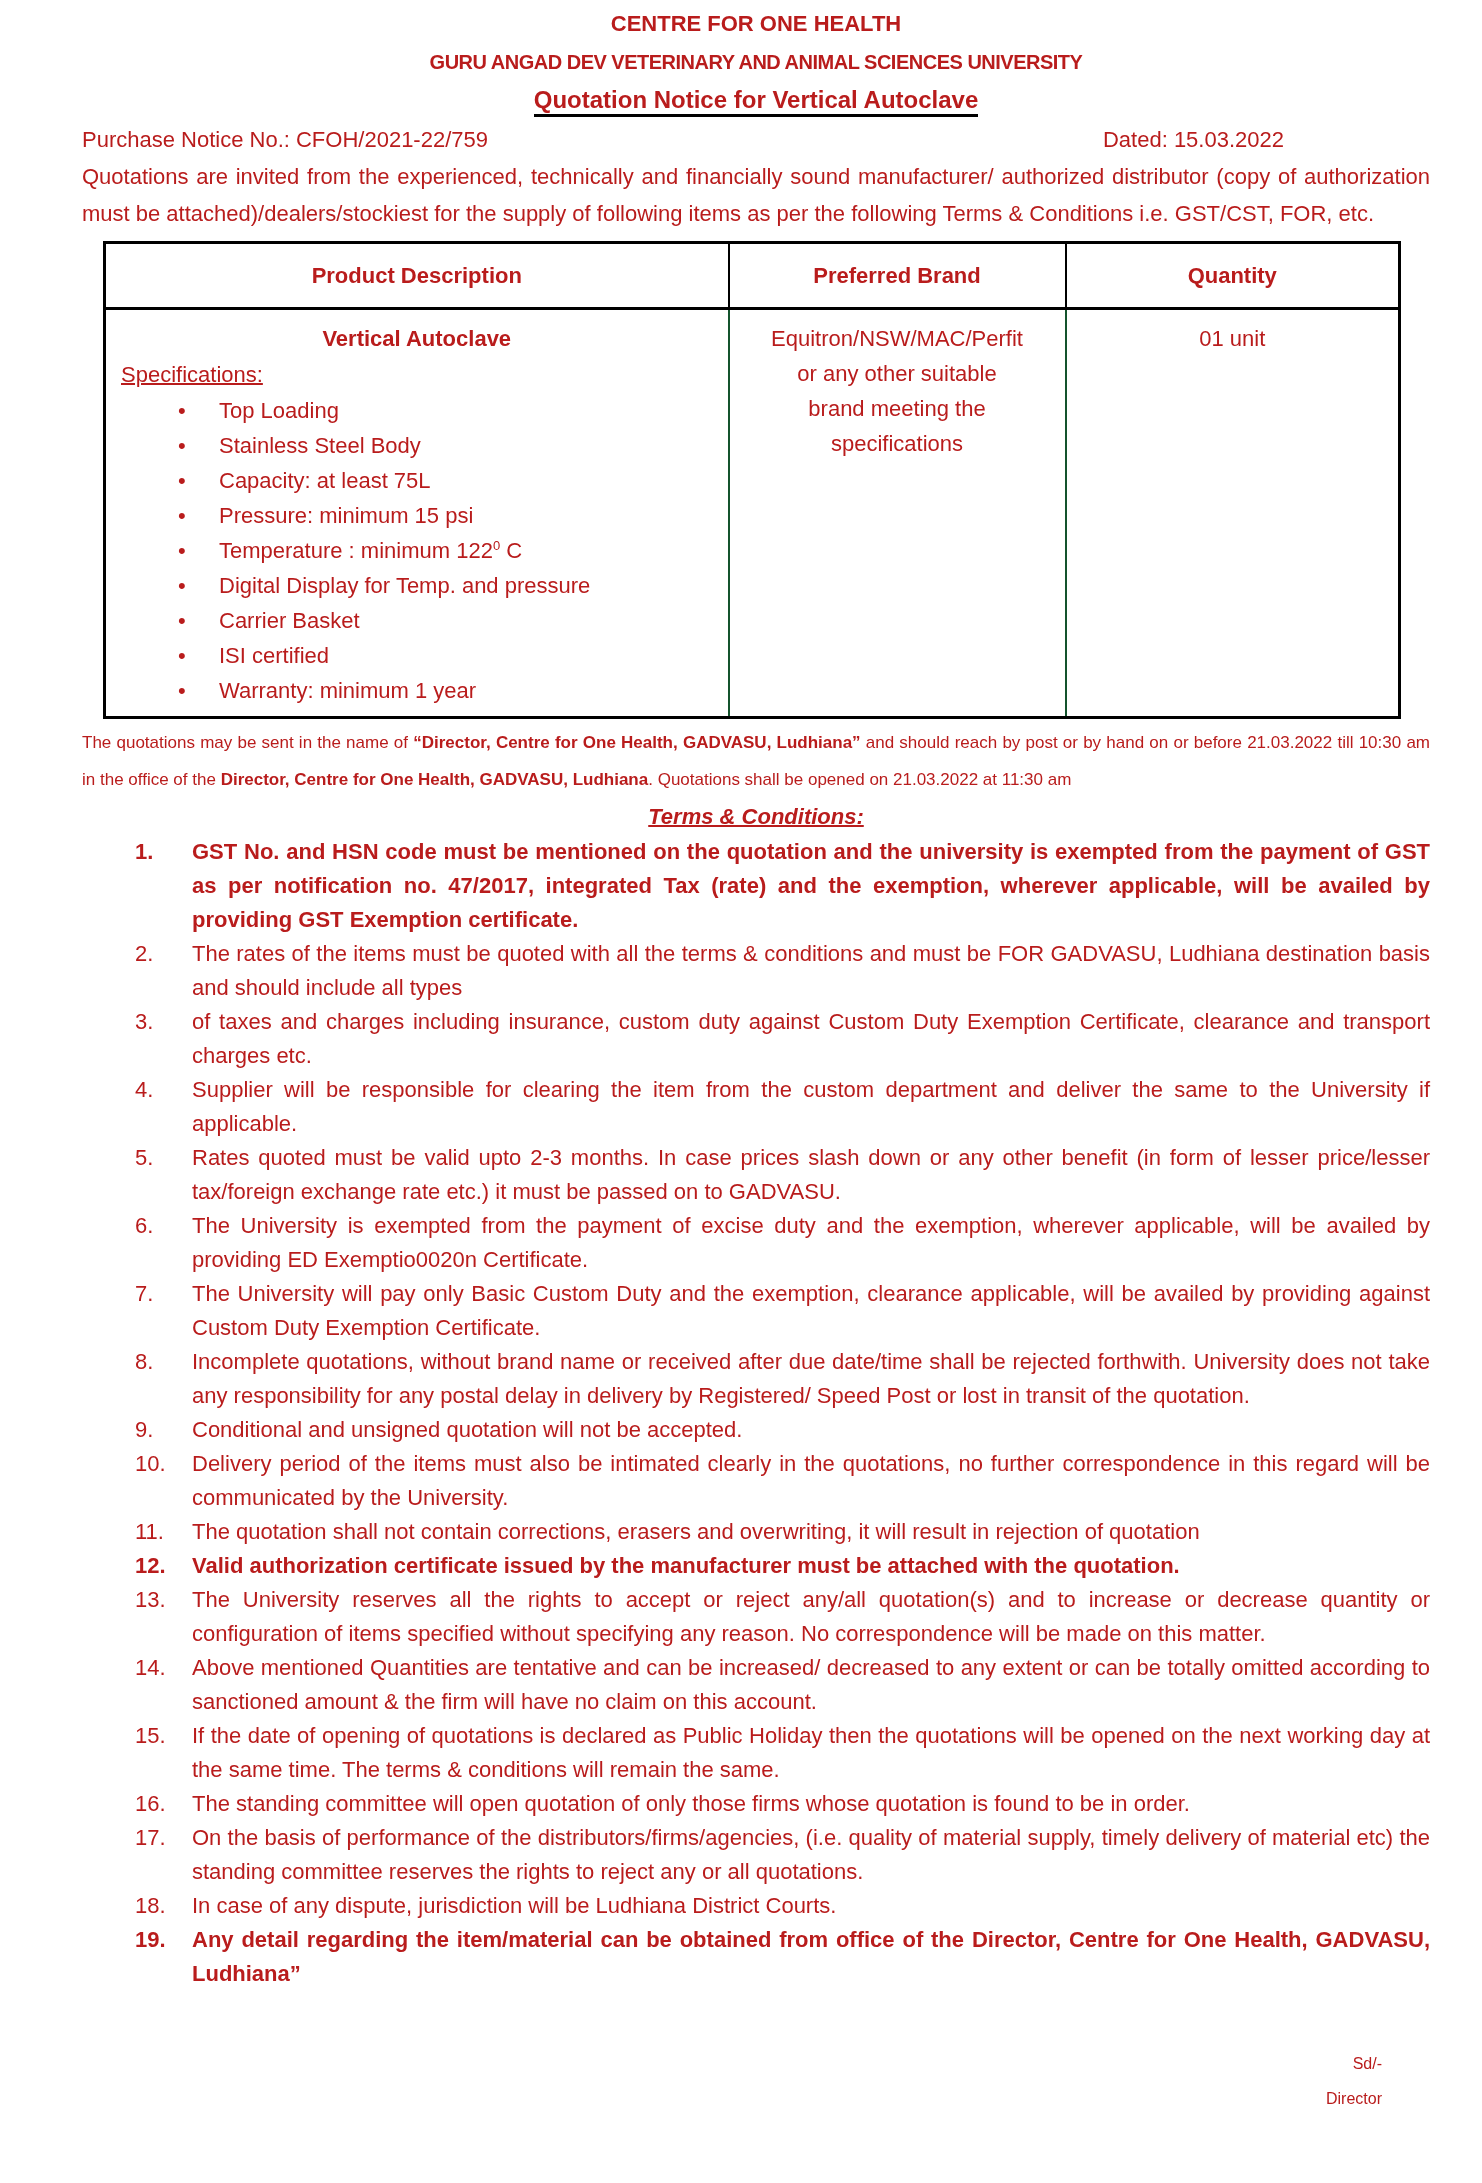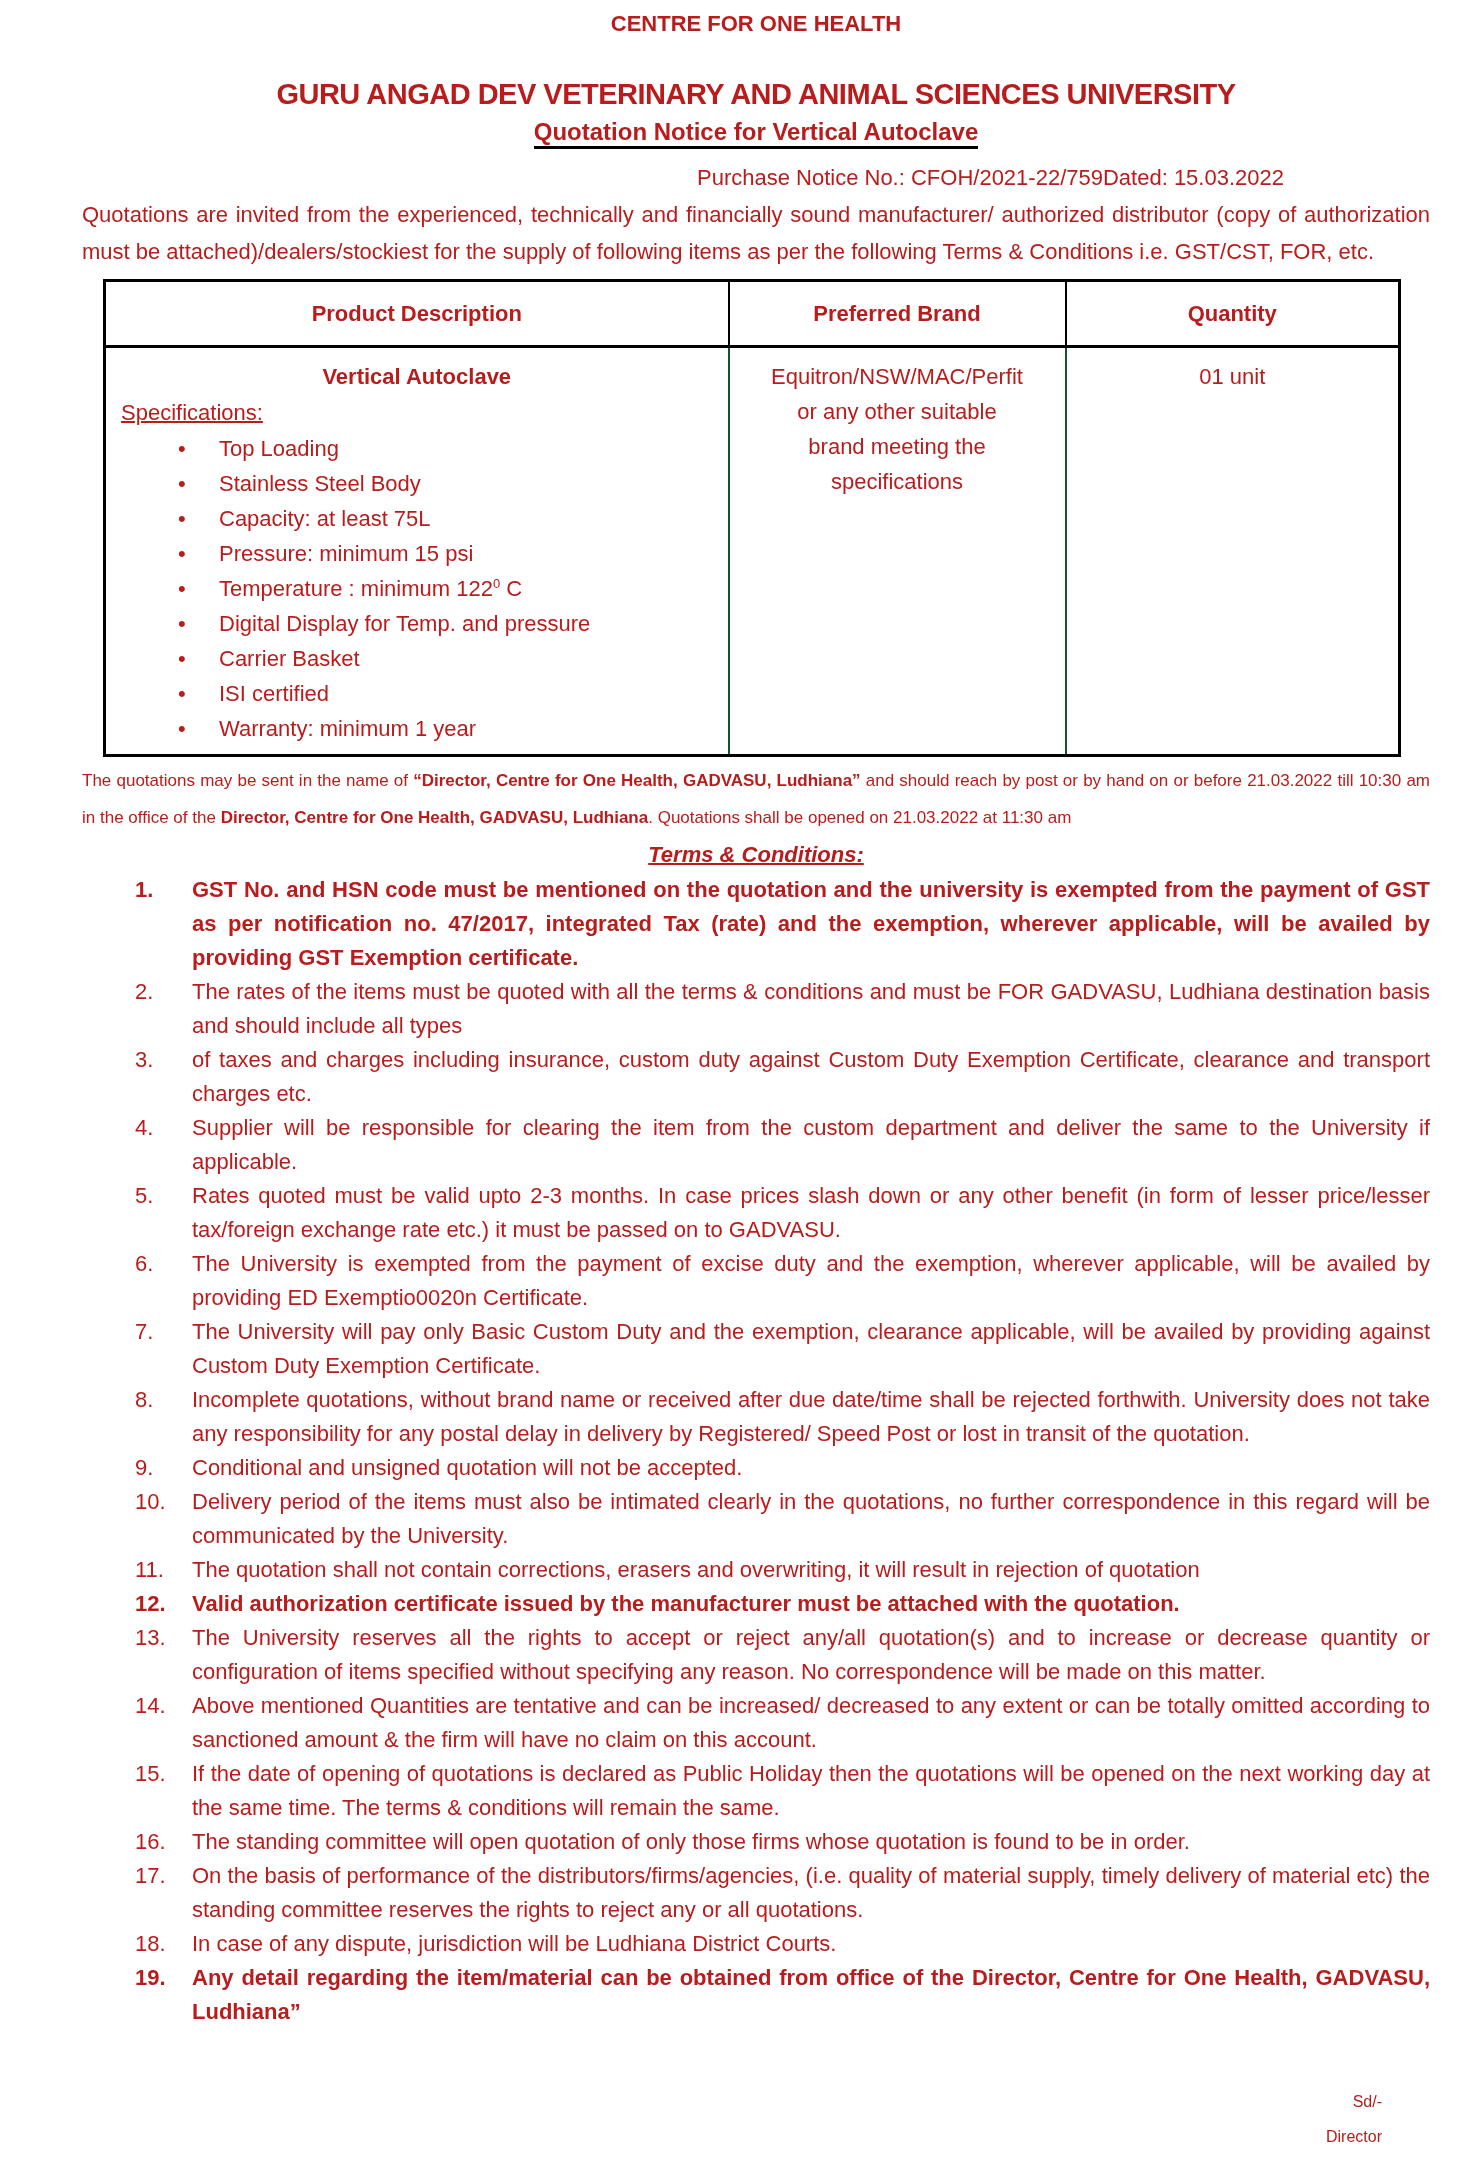--- a/index.html
+++ b/index.html
@@ -3,24 +3,24 @@
 <meta charset="utf-8">
 <style>
   html,body{margin:0;padding:0;background:#e8e8e8;}
   .page{
     width:1482px;height:2183px;background:#ffffff;color:#b91c1c;
     font-family:"Liberation Sans","DejaVu Sans",sans-serif;
     overflow:hidden;position:relative;margin:0 auto;box-sizing:border-box;
     padding:5px 52px 0 82px;
   }
   .h-org{font-size:22px;font-weight:bold;text-align:center;line-height:38px;}
-  .h-univ{font-size:29px;font-weight:bold;text-align:center;line-height:38px;letter-spacing:-0.5px;margin-top:32px;}
+  .h-univ{font-size:20px;font-weight:bold;text-align:center;line-height:38px;letter-spacing:-0.5px;}
   .h-title{font-size:24px;font-weight:bold;text-align:center;line-height:38px;}
   .h-title .u3{border-bottom:3px solid #000;padding-bottom:1px;}
-  .meta-row{display:flex;justify-content:flex-end;font-size:22px;line-height:37px;margin-top:8px;}
+  .meta-row{display:flex;justify-content:space-between;font-size:22px;line-height:37px;margin-top:2px;}
   .meta-right{margin-right:146px;}
   .para{font-size:22px;line-height:37px;text-align:justify;}
   .quote-table{border-collapse:collapse;table-layout:fixed;width:1295px;margin:9px 0 0 21px;border:3px solid #000;}
   .quote-table th{border:2px solid #000;border-bottom:3px solid #000;font-size:22px;font-weight:bold;text-align:center;padding:15px 4px;line-height:33px;}
   .quote-table td{border:2px solid #14532d;vertical-align:top;font-size:22px;padding:8px;}
   .body-row td{height:384px;}
   .product-name{font-weight:bold;text-align:center;line-height:36px;margin-top:3px;}
   .spec-heading{line-height:36px;padding-left:7px;}
   .spec-heading .us{text-decoration:underline;text-decoration-thickness:2px;}
   .spec-row{display:flex;line-height:35px;}

